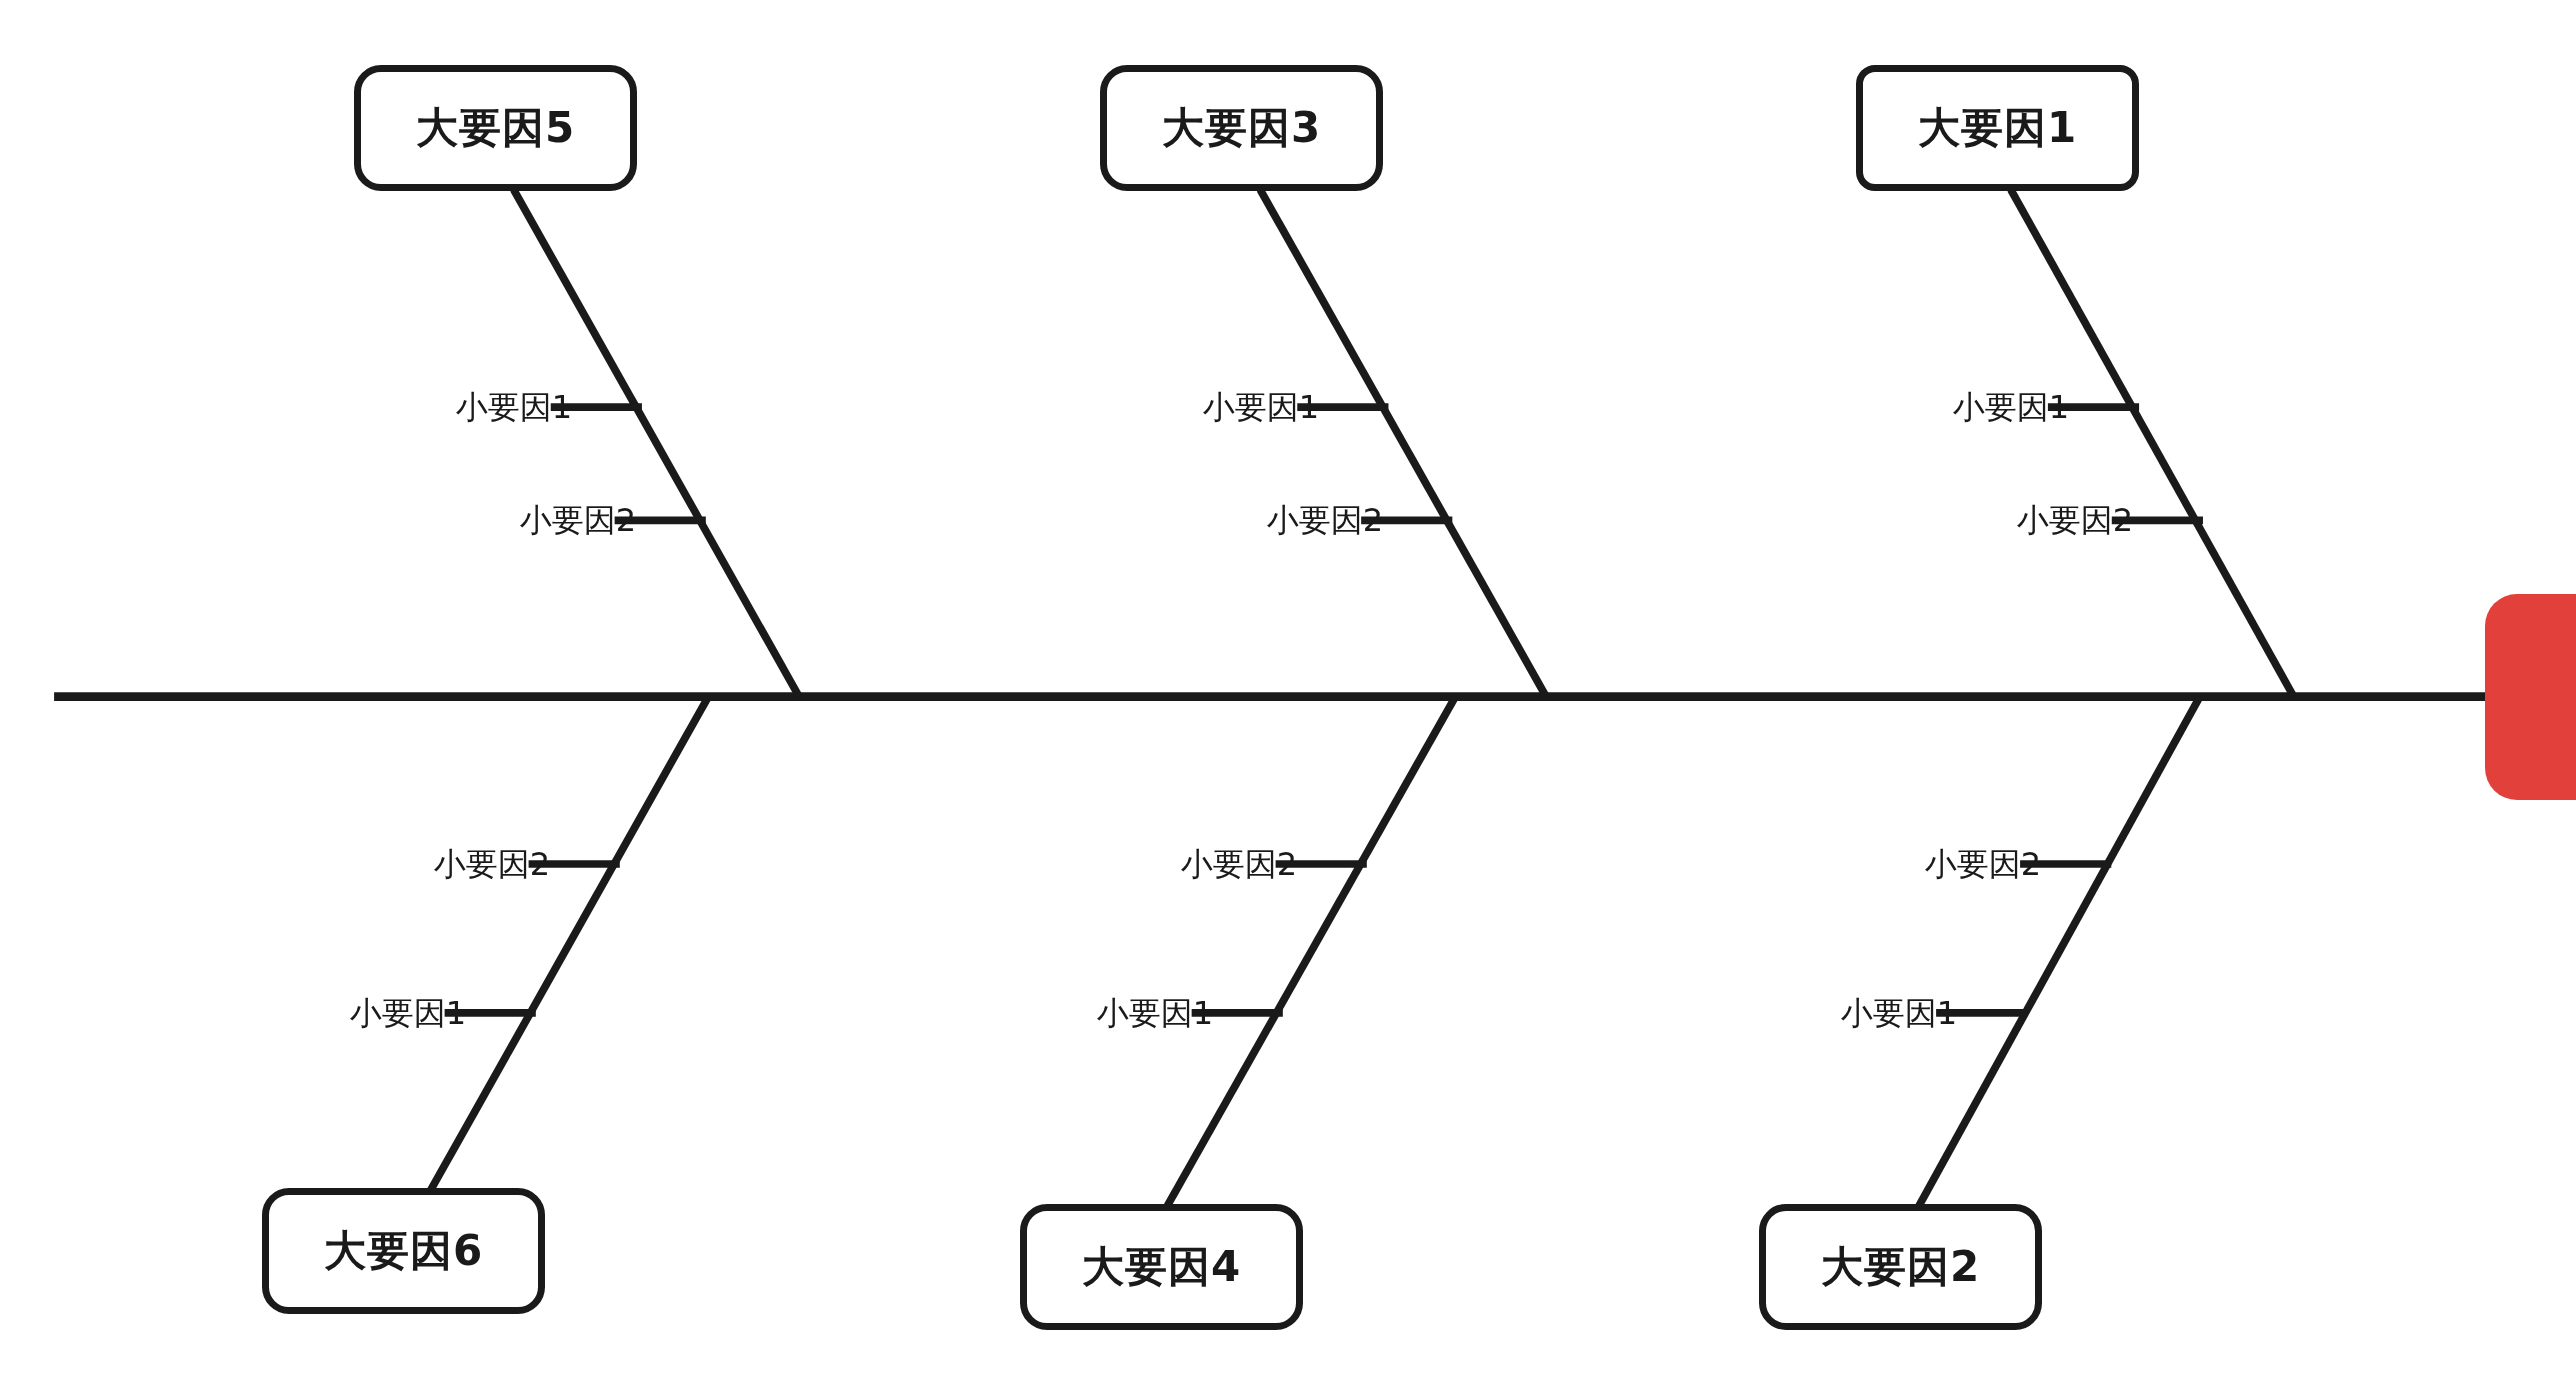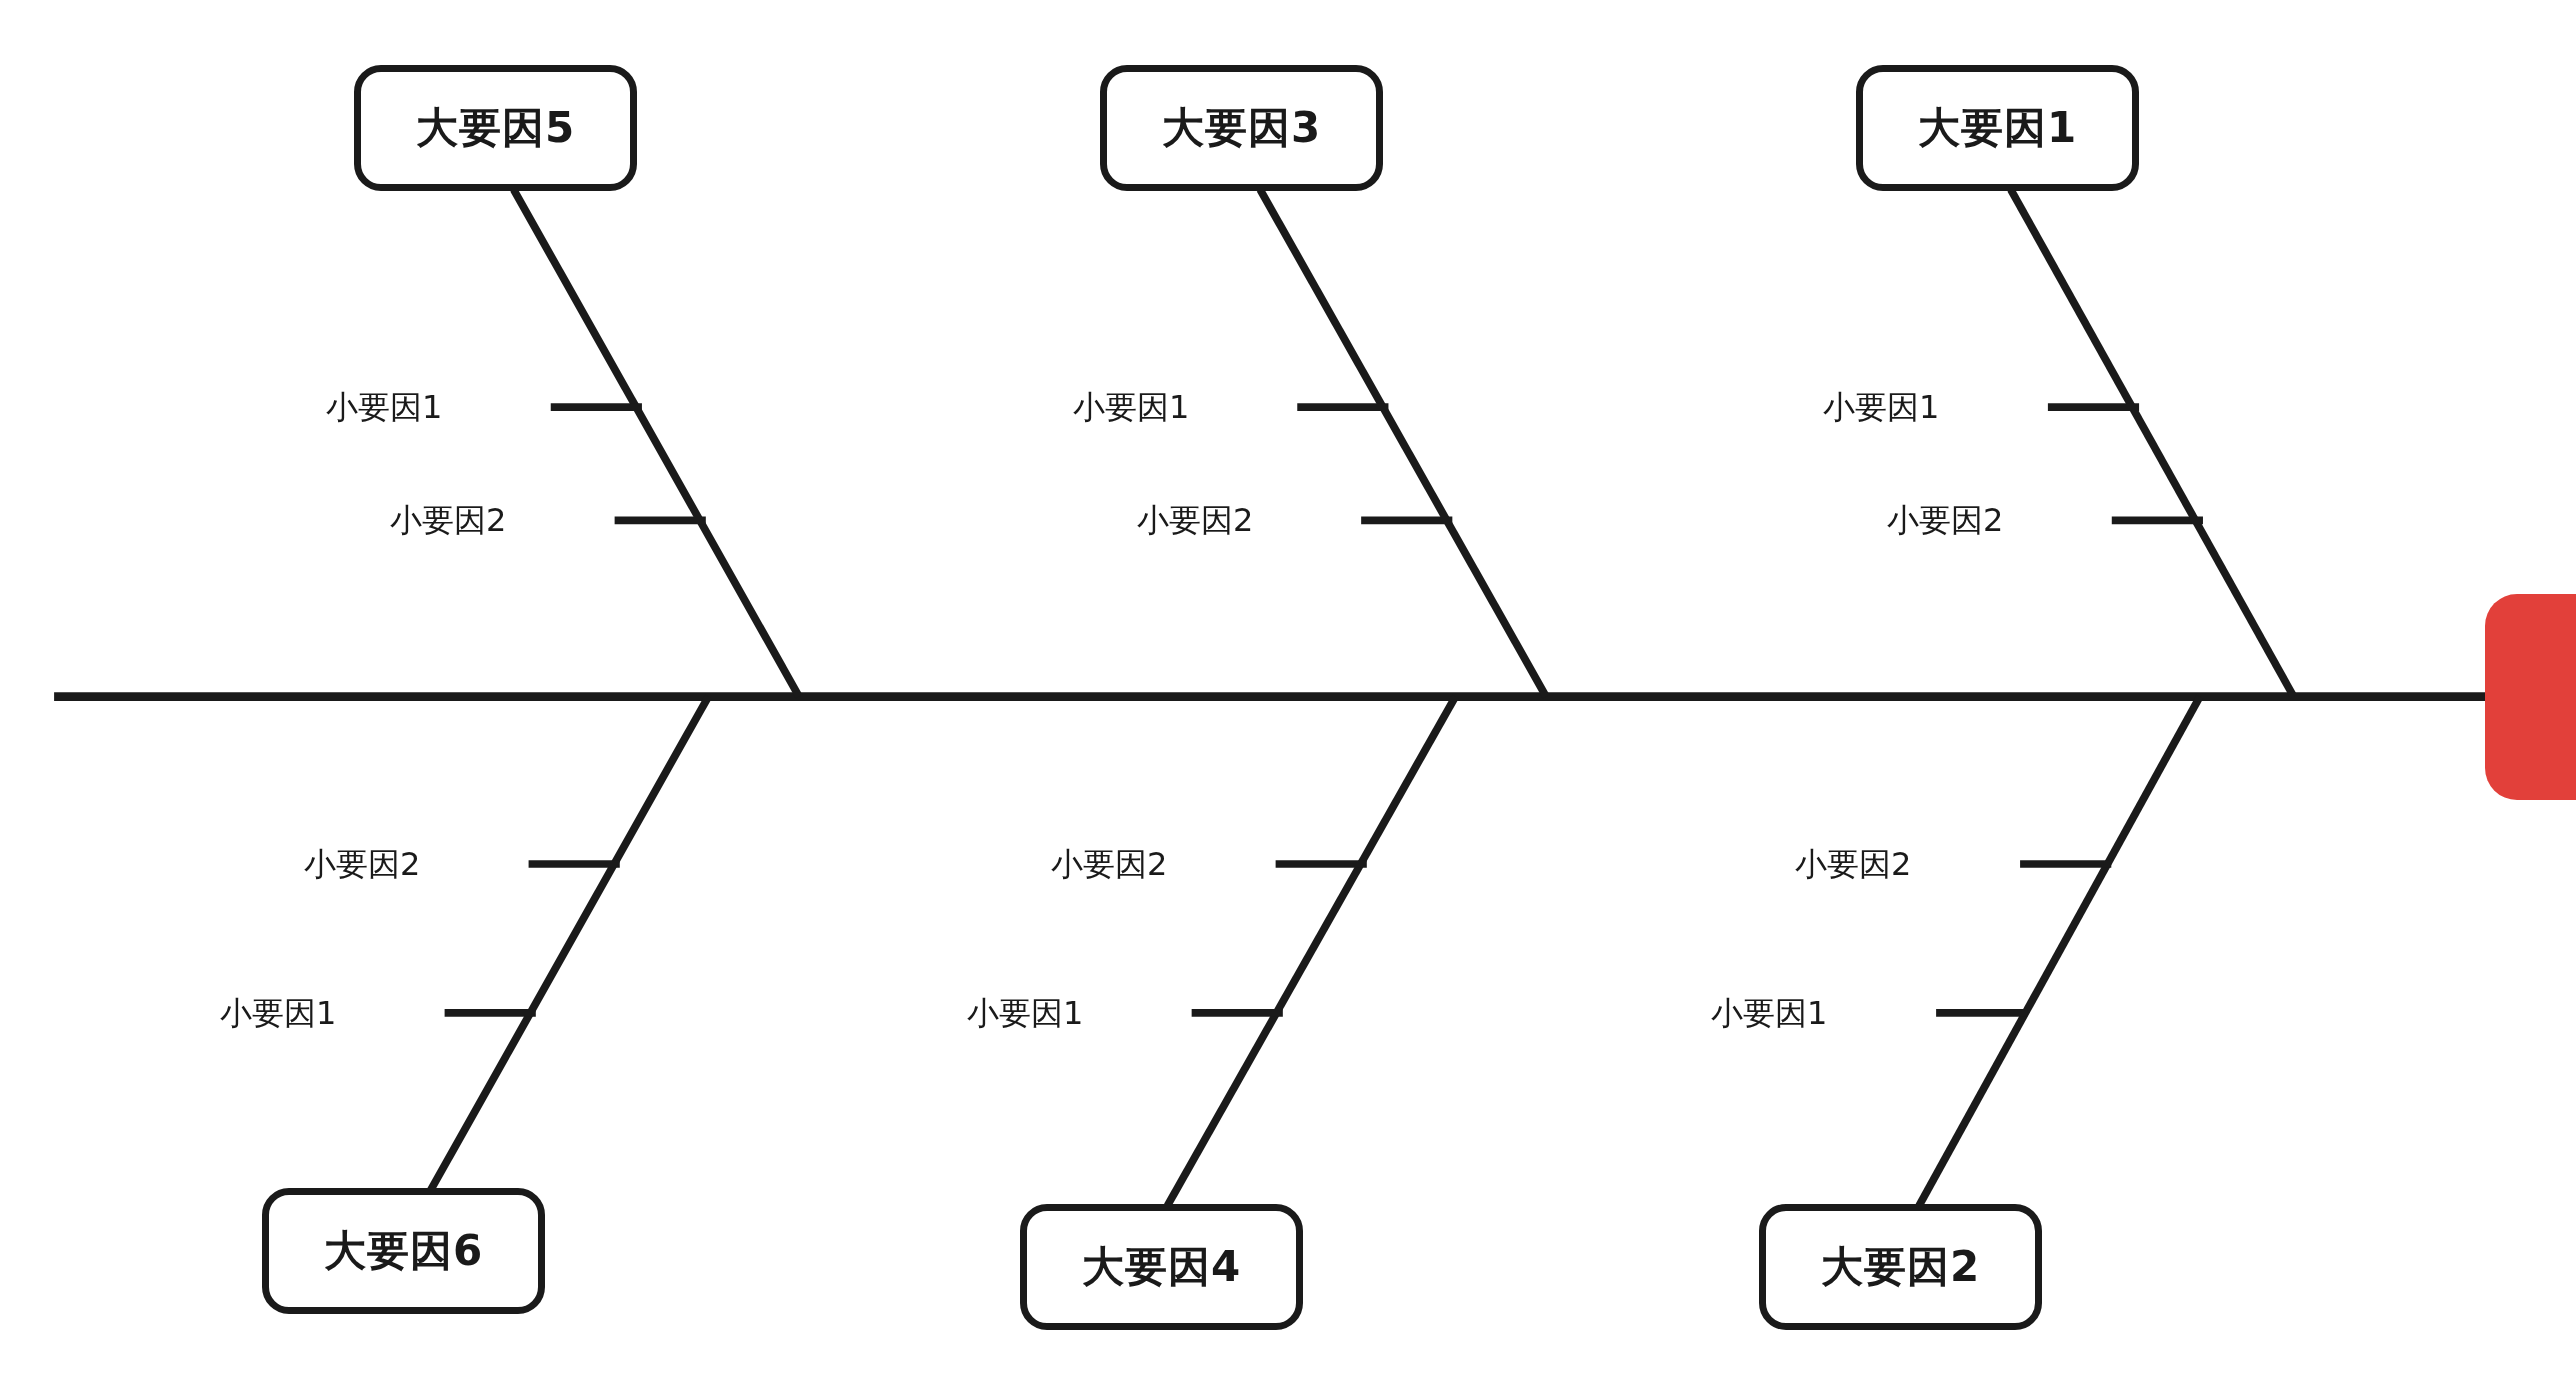--- a/index.html
+++ b/index.html
@@ -20,22 +20,24 @@
     border-radius:27px;
     display:flex;align-items:center;justify-content:center;
     font-size:42px;font-weight:bold;
     letter-spacing:1px;
     box-sizing:border-box;
   }
   .minor-label{
     position:absolute;
     width:216px;height:38px;
     line-height:38px;
+    text-align:right;
     font-size:32px;
     white-space:nowrap;
+    margin-left:30px;
   }
   #problem-box{
     position:absolute;
     left:2485px;top:594px;
     width:345px;height:206px;
     background:#e2403a;
     border-radius:32px;
     display:flex;align-items:center;justify-content:center;
     color:#ffffff;
     font-size:61px;font-weight:bold;
@@ -77,21 +79,21 @@
     <line x1="3921" y1="1677" x2="4098" y2="1677" stroke="#1a1a1a" stroke-width="15"></line>
     <line x1="3758" y1="1966" x2="3935" y2="1966" stroke="#1a1a1a" stroke-width="15"></line>
   </svg>
 
   <div class="major-box" style="left:354px;top:65px;">
     <span>大要因5</span>
   </div>
   <div class="major-box" style="left:1100px;top:65px;">
     <span>大要因3</span>
   </div>
-  <div class="major-box" style="left:1856px;top:65px;">
+  <div class="major-box" style="left:1856px;top:65px;border-radius:19px;">
     <span>大要因1</span>
   </div>
 
   <div class="major-box" style="left:262px;top:1188px;">
     <span>大要因6</span>
   </div>
   <div class="major-box" style="left:1008px;top:1204px;margin-left:12px;">
     <span>大要因4</span>
   </div>
   <div class="major-box" style="left:1759px;top:1204px;">

